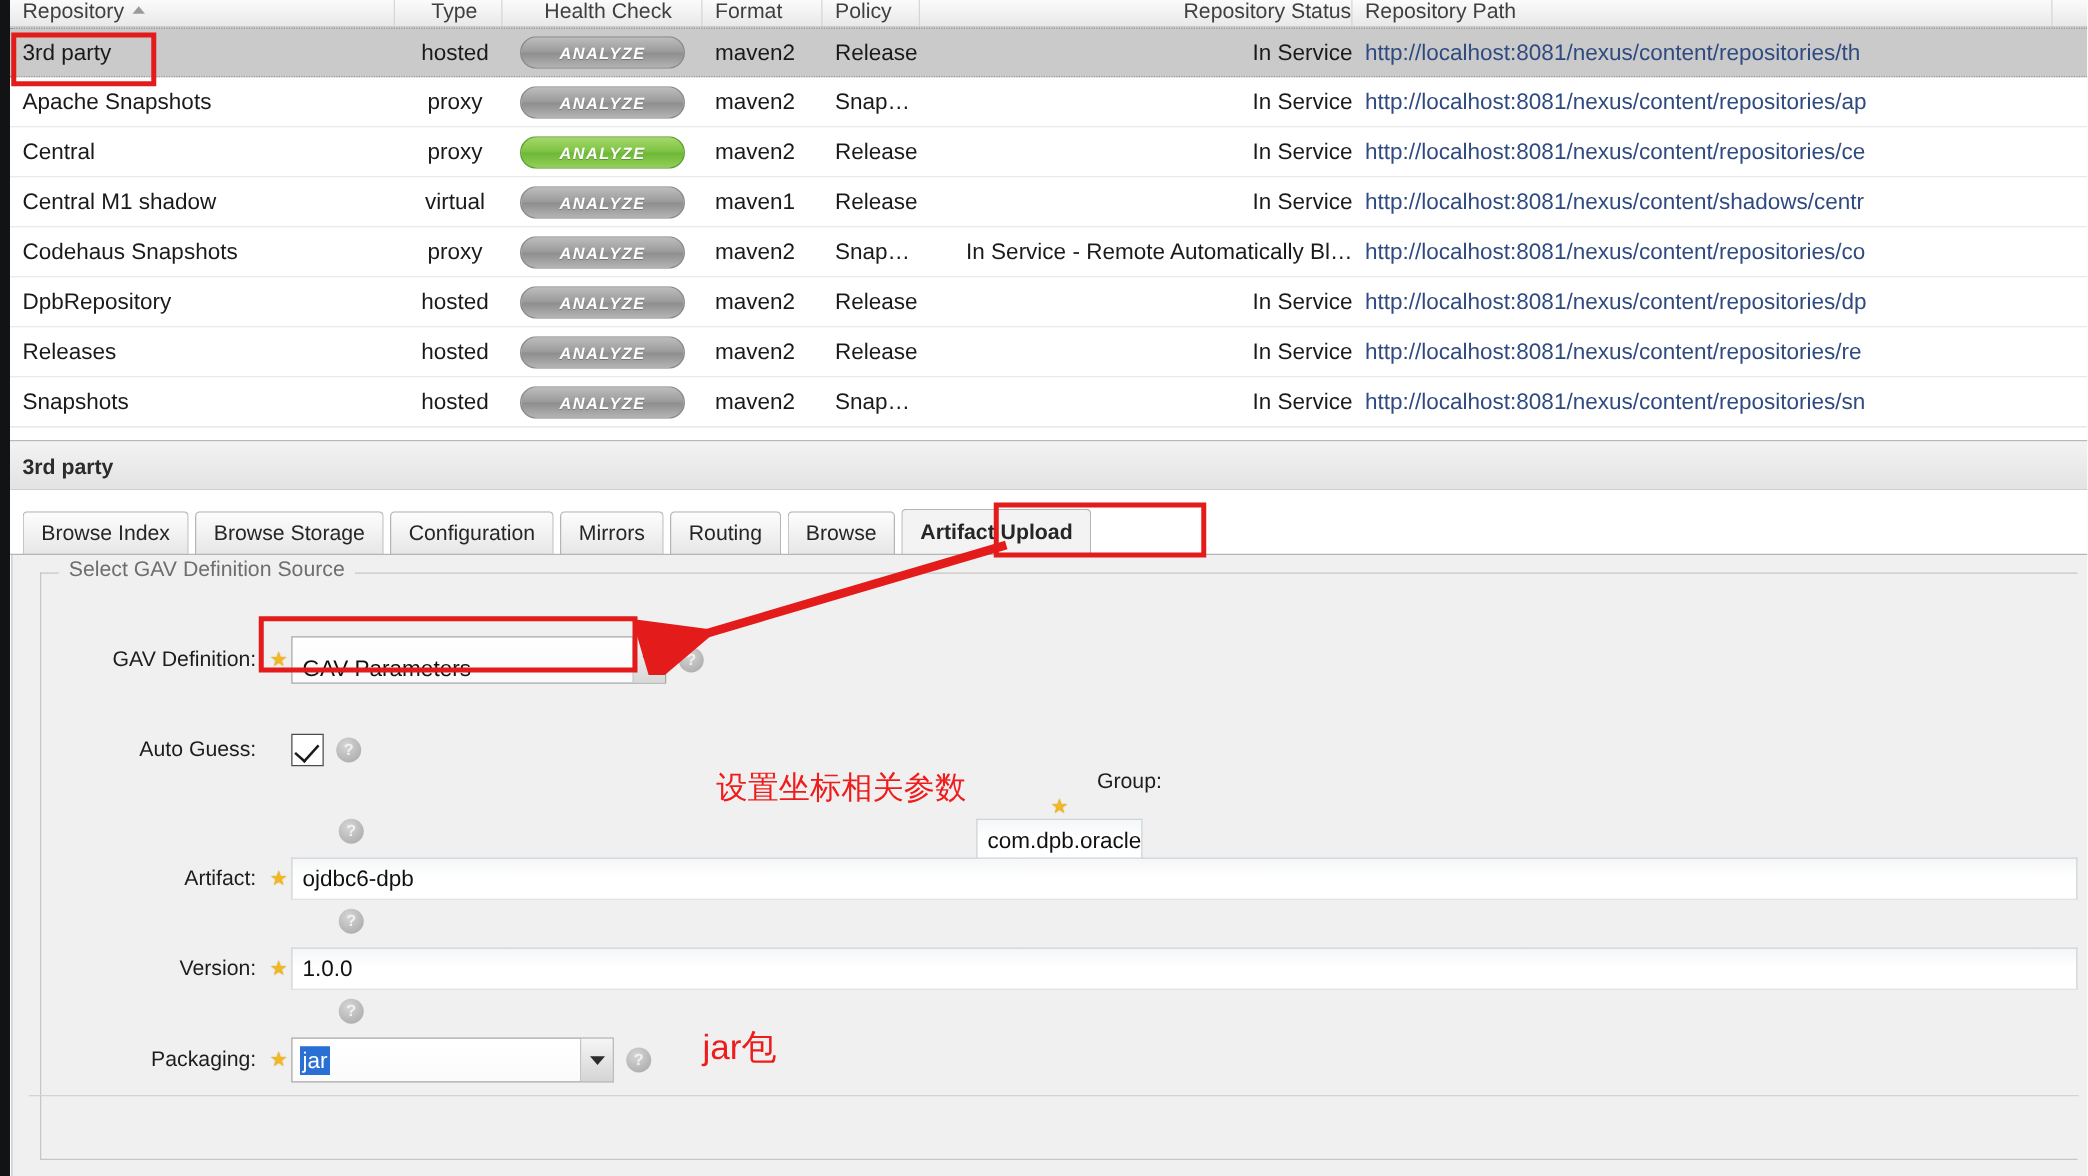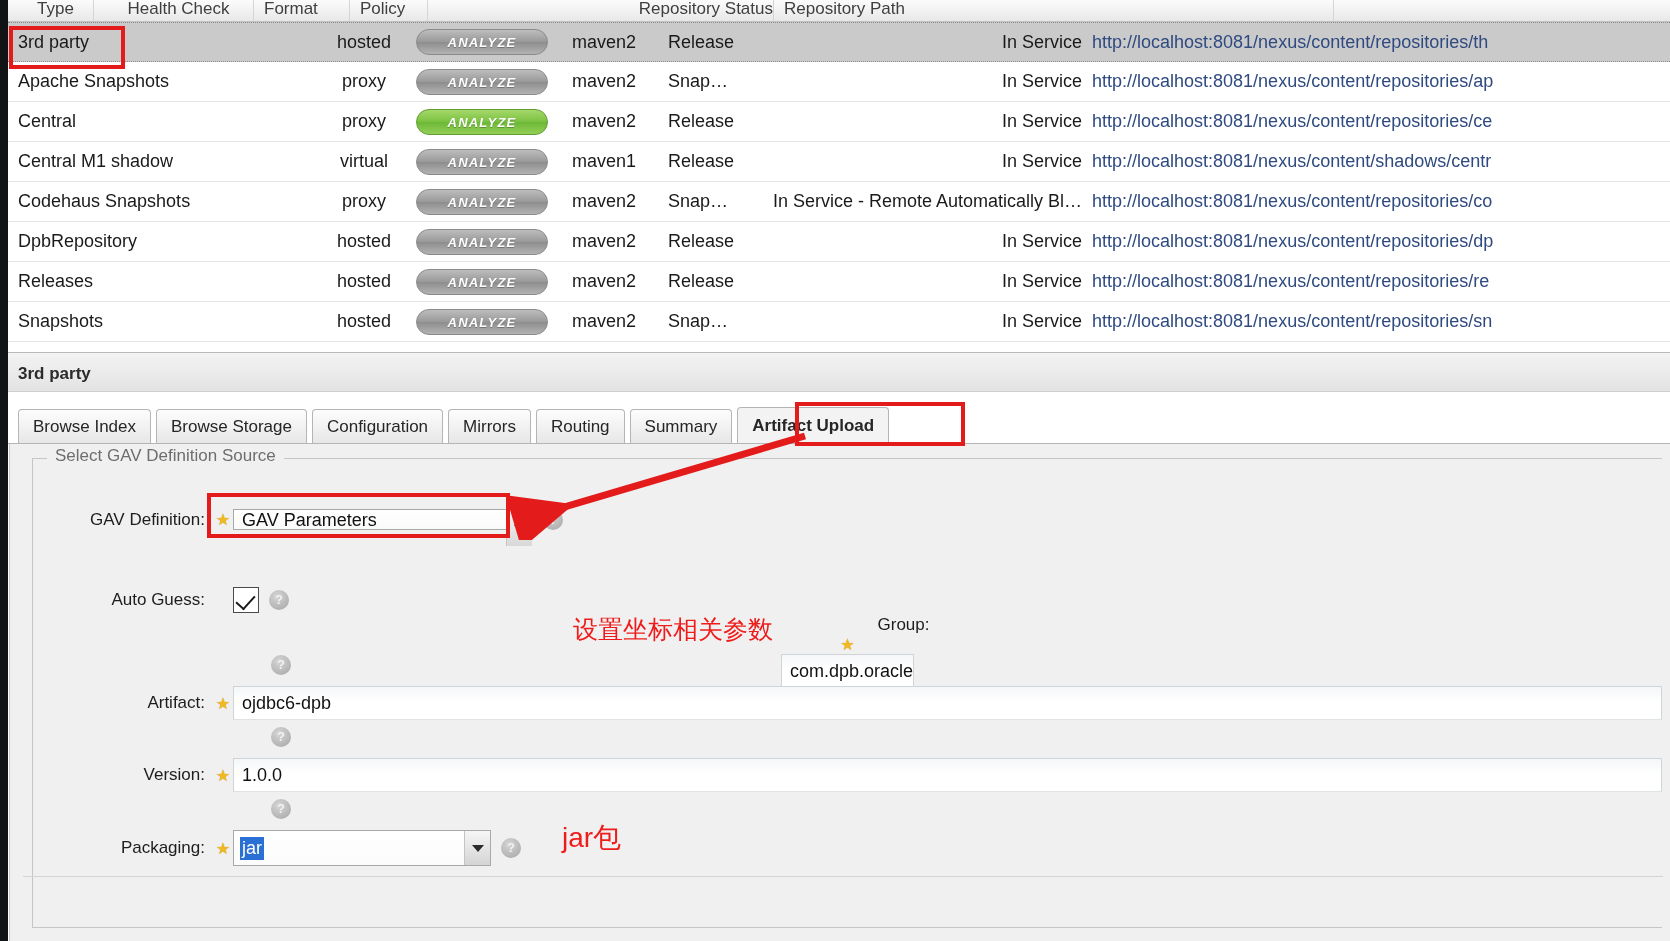--- a/index.html
+++ b/index.html
@@ -202,24 +202,24 @@
     color: #f1f1f1;
     font-size: 13px;
     font-weight: bold;
     line-height: 19px;
     text-align: center;
     margin-left: 10px;
     flex: 0 0 auto;
   }
 
   .select-box {
-    width: 300px; height: 21px;
+    width: 300px; height: 38px;
     background: linear-gradient(#ffffff, #fafafa);
     border: 1px solid #a9a9a9;
-    display: flex; align-items: flex-start;
+    display: flex; align-items: flex-end;
     position: relative;
   }
   .select-box .sel-text {
     font-size: 18px; color: #111;
     padding-left: 8px;
     flex: 1;
     white-space: nowrap; overflow: hidden;
   }
   .select-arrow {
     width: 26px; height: 36px;
@@ -323,20 +323,23 @@
 </head>
 <body>
 
 <div id="root">
 
   <div class="left-gutter"></div>
 
   <div class="repo-grid">
 
     <div class="grid-head">
+      <div class="hc c-repo">
+        <span>Repository</span><span class="sort-arrow"></span>
+      </div>
       <div class="hc c-type">Type</div>
       <div class="hc c-health" style="padding-left:10px">Health Check</div>
       <div class="hc c-format">Format</div>
       <div class="hc c-policy">Policy</div>
       <div class="hc c-status">Repository Status</div>
       <div class="hc c-path">Repository Path</div>
     </div>
 
     <div class="grid-row selected">
       <div class="cell c-repo">3rd party</div>
@@ -438,21 +441,21 @@
   <div class="detail-title-bar">
     <div class="detail-title">3rd party</div>
   </div>
 
   <div class="tabbar">
     <div class="tab">Browse Index</div>
     <div class="tab">Browse Storage</div>
     <div class="tab">Configuration</div>
     <div class="tab">Mirrors</div>
     <div class="tab">Routing</div>
-    <div class="tab">Summary</div>
+    <div class="tab">Browse</div>
     <div class="tab active">Artifact Upload</div>
   </div>
   <div class="tabbar-line"></div>
 
   <div class="form-area">
     <div class="fieldset">
       <div class="legend">Select GAV Definition Source</div>
 
       <div class="frow" style="top:50px;">
         <div class="flabel">GAV Definition:</div>

